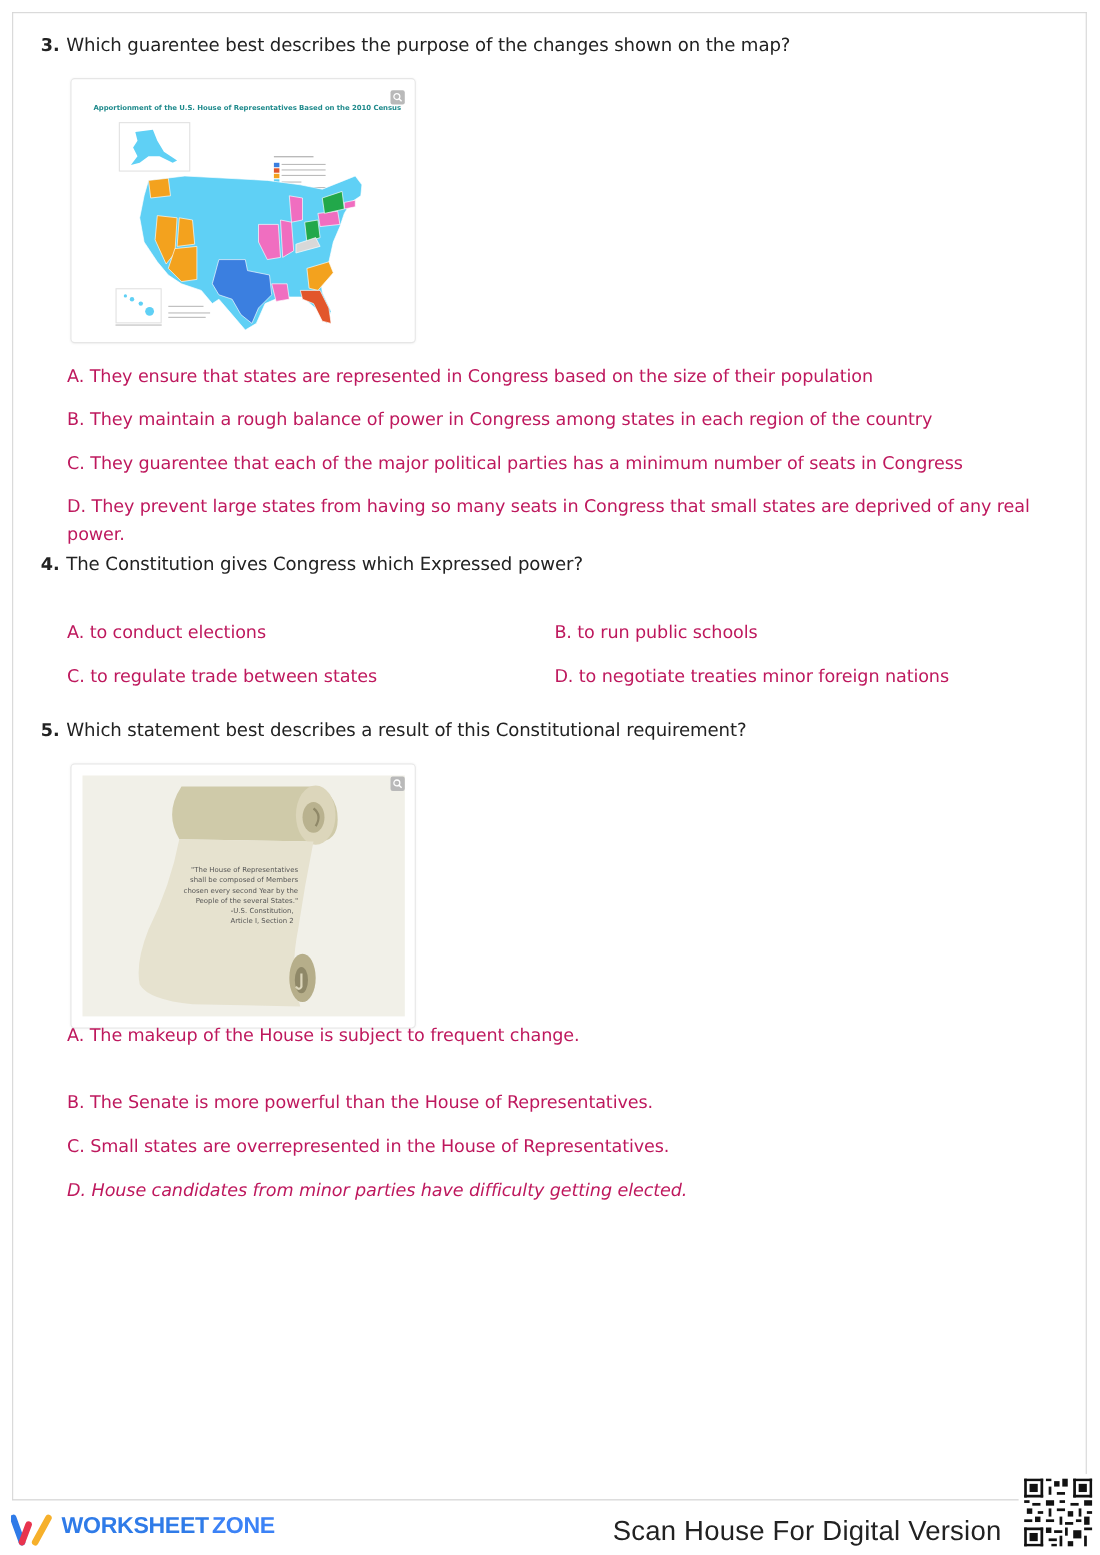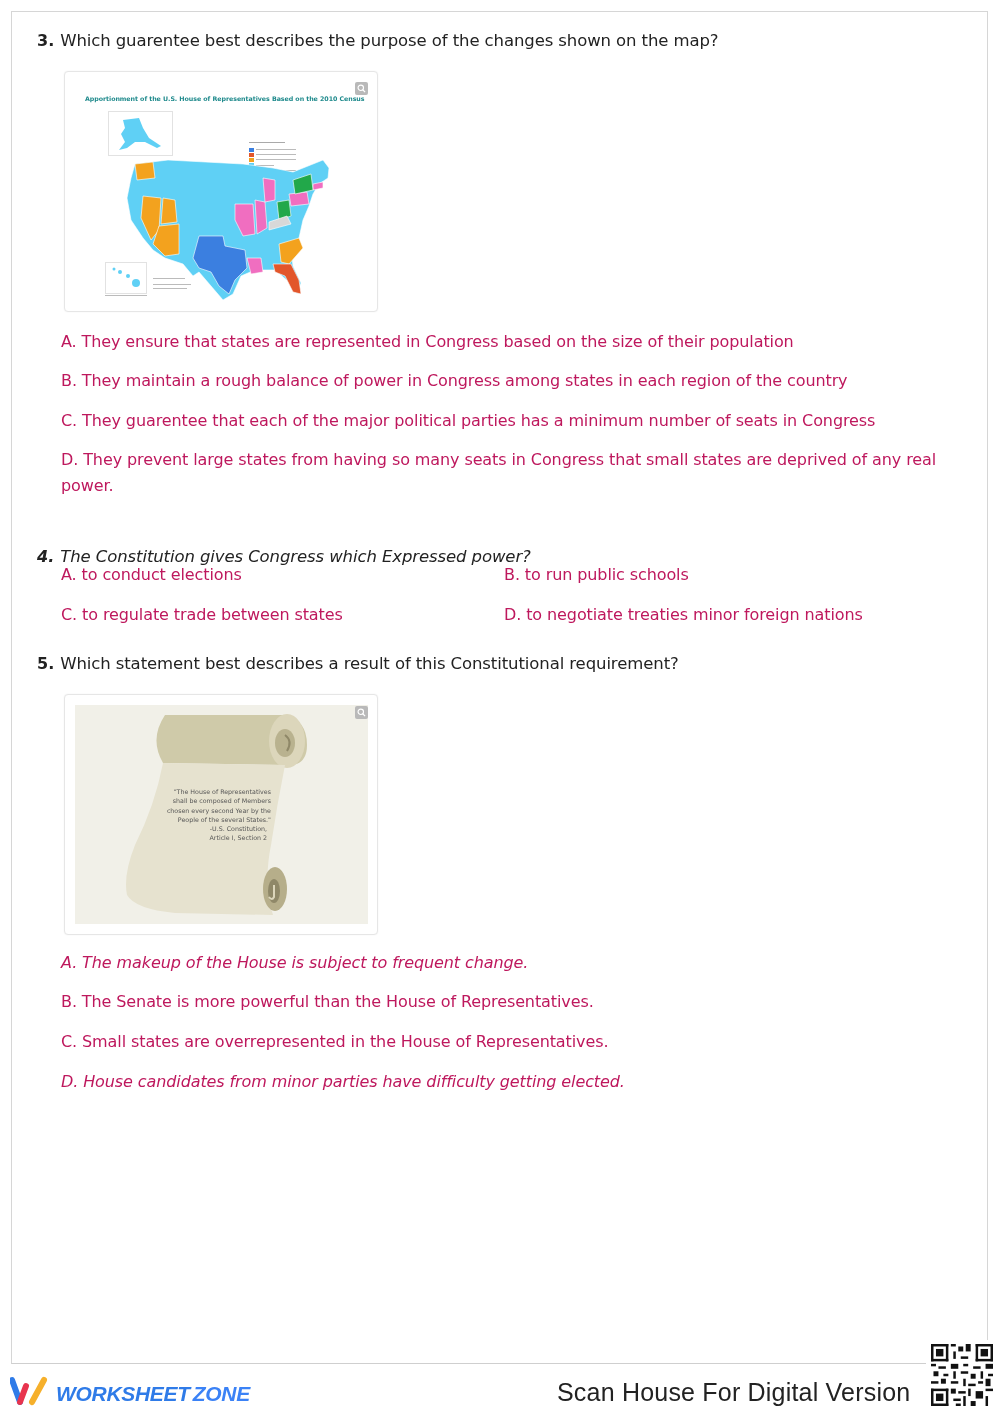--- a/index.html
+++ b/index.html
@@ -10,21 +10,21 @@
   .qtext{letter-spacing:-0.1px;}
   .opt{position:absolute;left:61px;font-size:16px;line-height:26px;color:#be185d;letter-spacing:-0.1px;}
   .imgbox{position:absolute;left:64px;width:314px;background:#fff;border:1px solid #e6e6e6;border-radius:4px;box-sizing:border-box;box-shadow:0 0 2px rgba(0,0,0,0.05);}
   .zoom-btn{position:absolute;width:13px;height:13px;background:#b9b9b9;border-radius:2px;display:flex;align-items:center;justify-content:center;}
   .map-title{position:absolute;left:20px;top:23px;font-size:6.3px;font-weight:bold;color:#1f8a8c;white-space:nowrap;letter-spacing:-0.05px;}
   .legend{position:absolute;left:184px;top:68px;}
   .legend-title{font-size:3.5px;color:#666;margin-bottom:1px;height:4px;}
   .legend-row{display:flex;align-items:center;height:5.2px;}
   .legend-sw{width:5px;height:4px;margin-right:2px;}
   .caption-line{position:absolute;height:1px;background:#bbb;}
-  .footer-logo{position:absolute;left:10px;top:1376px;display:flex;align-items:flex-end;font-style:italic;}
+  .footer-logo{position:absolute;left:10px;top:1376px;display:flex;align-items:flex-start;}
   .logo-text{font-family:"Liberation Sans",sans-serif;font-weight:bold;font-size:21px;letter-spacing:-0.3px;margin-left:6px;}
   .scan-text{position:absolute;left:557px;top:1378px;font-size:25px;color:#222;font-family:"Liberation Sans",sans-serif;letter-spacing:0.2px;}
   .qr{position:absolute;left:926px;top:1340px;width:70px;height:70px;background:#fff;}
 </style>
 </head>
 <body>
 
 <div class="page"></div>
 
 <div class="q" style="top:31px;">
@@ -119,21 +119,21 @@
   <div class="caption-line" style="left:88px;top:206px;width:32px;"></div>
   <div class="caption-line" style="left:88px;top:212px;width:38px;"></div>
   <div class="caption-line" style="left:88px;top:216px;width:34px;"></div>
 </div>
 
 <div class="opt" style="top:329px;">A. They ensure that states are represented in Congress based on the size of their population</div>
 <div class="opt" style="top:368px;">B. They maintain a rough balance of power in Congress among states in each region of the country</div>
 <div class="opt" style="top:408px;">C. They guarentee that each of the major political parties has a minimum number of seats in Congress</div>
 <div class="opt" style="top:447px;width:880px;">D. They prevent large states from having so many seats in Congress that small states are deprived of any real power.</div>
 
-<div class="q" style="top:547px;font-style:italic;">
+<div class="q" style="top:503px;">
   <span class="qnum">4.</span><span class="qtext">The Constitution gives Congress which Expressed power?</span>
 </div>
 <div class="opt" style="top:562px;">A. to conduct elections</div>
 <div class="opt" style="top:562px;left:504px;">B. to run public schools</div>
 <div class="opt" style="top:602px;">C. to regulate trade between states</div>
 <div class="opt" style="top:602px;left:504px;">D. to negotiate treaties minor foreign nations</div>
 
 <div class="q" style="top:654px;">
   <span class="qnum">5.</span><span class="qtext">Which statement best describes a result of this Constitutional requirement?</span>
 </div>
@@ -163,21 +163,21 @@
     </div>
   </div>
   <div class="zoom-btn" style="left:290px;top:11px;">
     <svg width="9" height="9" viewBox="0 0 10 10">
         <circle cx="4.2" cy="4.2" r="3" fill="none" stroke="#fff" stroke-width="1.3"></circle>
         <line x1="6.4" y1="6.4" x2="9" y2="9" stroke="#fff" stroke-width="1.4"></line>
       </svg>
   </div>
 </div>
 
-<div class="opt" style="top:950px;font-style:italic;">A. The makeup of the House is subject to frequent change.</div>
+<div class="opt" style="top:928px;">A. The makeup of the House is subject to frequent change.</div>
 <div class="opt" style="top:989px;">B. The Senate is more powerful than the House of Representatives.</div>
 <div class="opt" style="top:1029px;">C. Small states are overrepresented in the House of Representatives.</div>
 <div class="opt" style="top:1069px;font-style:italic;">D. House candidates from minor parties have difficulty getting elected.</div>
 
 <div class="footer-logo">
   <svg width="40" height="30" viewBox="0 0 40 30">
     <path d="M2 4 L10 26" stroke="#2f7be8" stroke-width="6" stroke-linecap="round"></path>
     <path d="M10 26 L16 10" stroke="#e8344e" stroke-width="6" stroke-linecap="round"></path>
     <path d="M22 26 L34 4" stroke="#f6b02b" stroke-width="6" stroke-linecap="round"></path>
   </svg>

